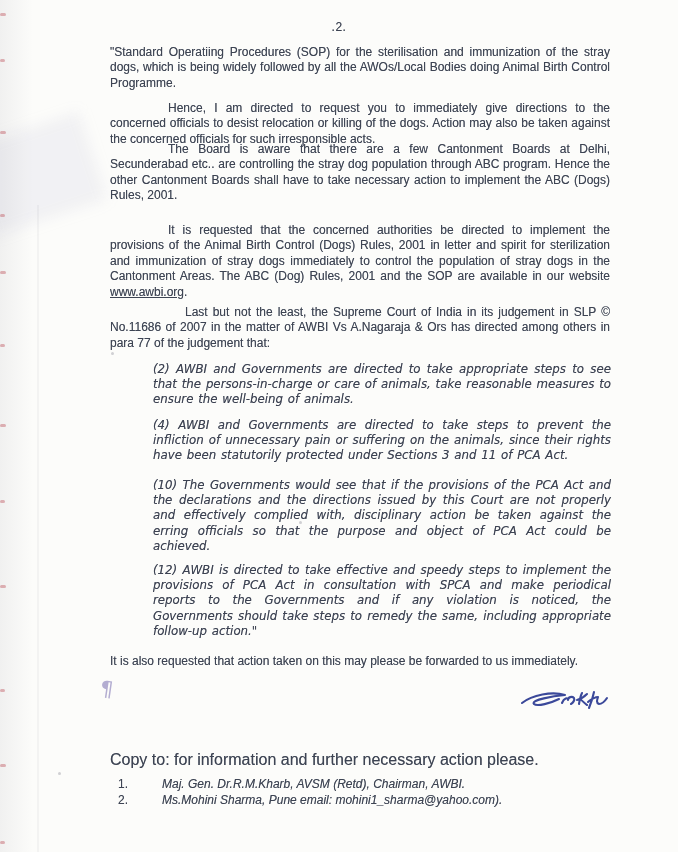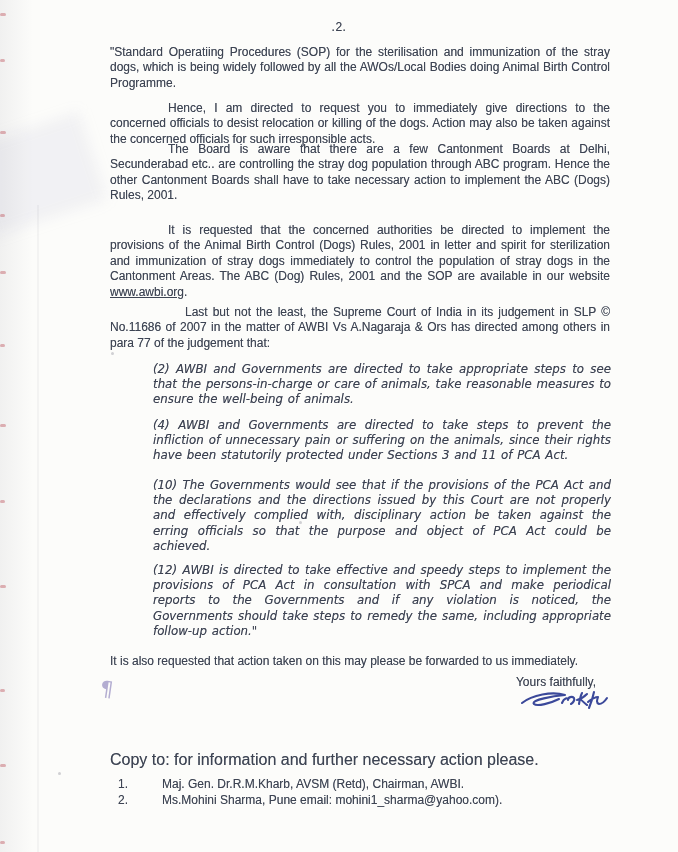--- a/index.html
+++ b/index.html
@@ -40,21 +40,21 @@
   .sig-svg{position:absolute;left:518px;top:688px;}
   .copy-heading{
     position:absolute;left:110px;top:751px;width:520px;
     font-size:16px;
   }
   .copy-row{
     position:absolute;left:118px;width:512px;
     display:flex;font-size:12px;line-height:15px;
   }
   .copy-num{width:44px;flex:0 0 44px;}
-  .copy-txt{flex:1;}
+  .copy-txt{flex:1;font-style:italic;}
   
   .left-shade{
     position:absolute;left:0;top:0;width:44px;height:852px;
     background:linear-gradient(90deg, rgba(140,140,152,0.10), rgba(140,140,152,0) 75%);
     pointer-events:none;
   }
   .corner-shade{
     position:absolute;left:-24px;top:128px;width:120px;height:92px;
     background:rgba(150,148,185,0.10);
     transform:rotate(-18deg);
@@ -120,21 +120,20 @@
 
   <div class="quote" style="top:362px;">(2) AWBI and Governments are directed to take appropriate steps to see that the persons-in-charge or care of animals, take reasonable measures to ensure the well-being of animals.</div>
   <div class="quote" style="top:418px;">(4) AWBI and Governments are directed to take steps to prevent the infliction of unnecessary pain or suffering on the animals, since their rights have been statutorily protected under Sections 3 and 11 of PCA Act.</div>
   <div class="quote" style="top:478px;">(10) The Governments would see that if the provisions of the PCA Act and the declarations and the directions issued by this Court are not properly and effectively complied with, disciplinary action be taken against the erring officials so that the purpose and object of PCA Act could be achieved.</div>
   <div class="quote" style="top:563px;">(12) AWBI is directed to take effective and speedy steps to implement the provisions of PCA Act in consultation with SPCA and make periodical reports to the Governments and if any violation is noticed, the Governments should take steps to remedy the same, including appropriate follow-up action."</div>
 
   <div class="para" style="top:610px;margin-top:44px;">It is also requested that action taken on this may please be forwarded to us immediately.</div>
 
   <div class="pilcrow">¶</div>
 
-  <div class="sig-line" style="top:675px;">Yours faithfully,</div>
   <svg class="sig-svg" width="96" height="27" viewBox="0 0 96 27">
     <g fill="none" stroke="#2b3a92" stroke-width="2.1" stroke-linecap="round" stroke-linejoin="round" opacity="0.92">
       <path d="M4 15 C 14 7, 34 3, 47 7 C 36 8, 12 12, 16 16 C 19 19, 33 15, 41 11"></path>
       <path d="M44 15 C 46 10, 50 9, 50 12 C 50 9, 54 8, 56 10 C 57 12, 55 15, 53 16"></path>
       <path d="M61 16 C 62 10, 63 7, 64 5 M 59 12 C 63 11, 66 9, 69 6 M 62 11 C 65 13, 67 16, 69 17"></path>
       <path d="M76 4 C 75 9, 73 15, 71 20 M 70 14 C 73 11, 78 9, 80 9 C 79 12, 78 15, 81 16 C 84 16, 87 13, 89 10"></path>
     </g>
   </svg>
 
   <div class="copy-heading">Copy to: for information and further necessary action please.</div>

